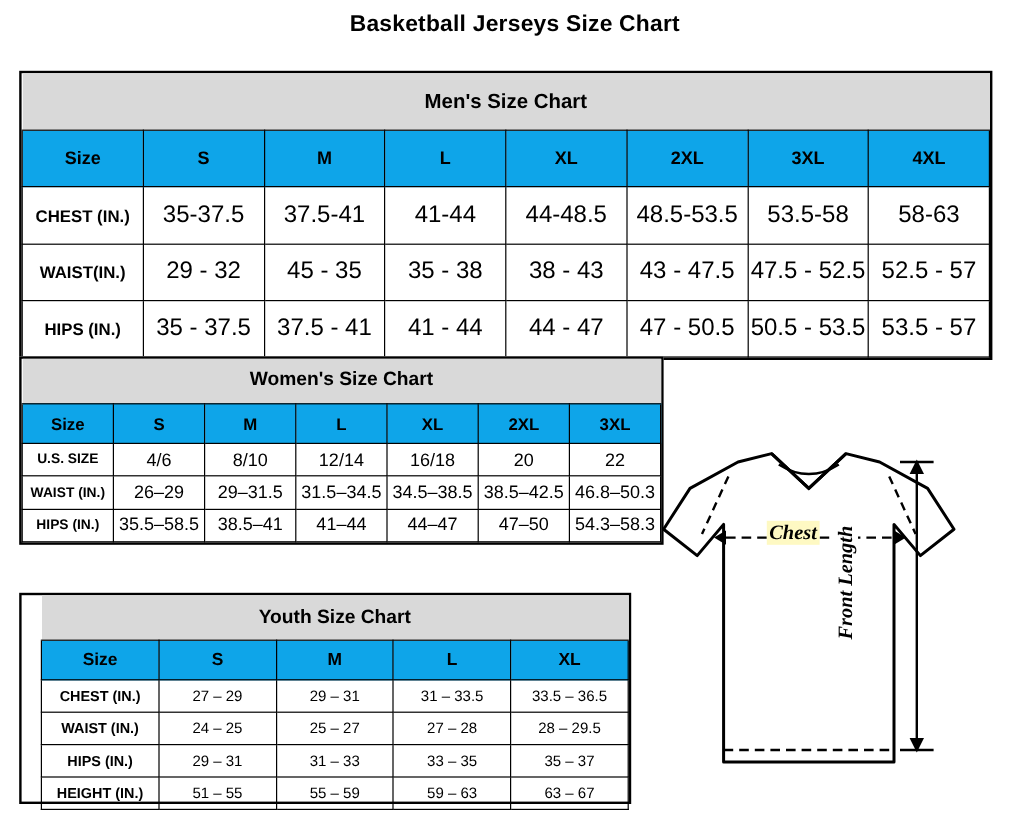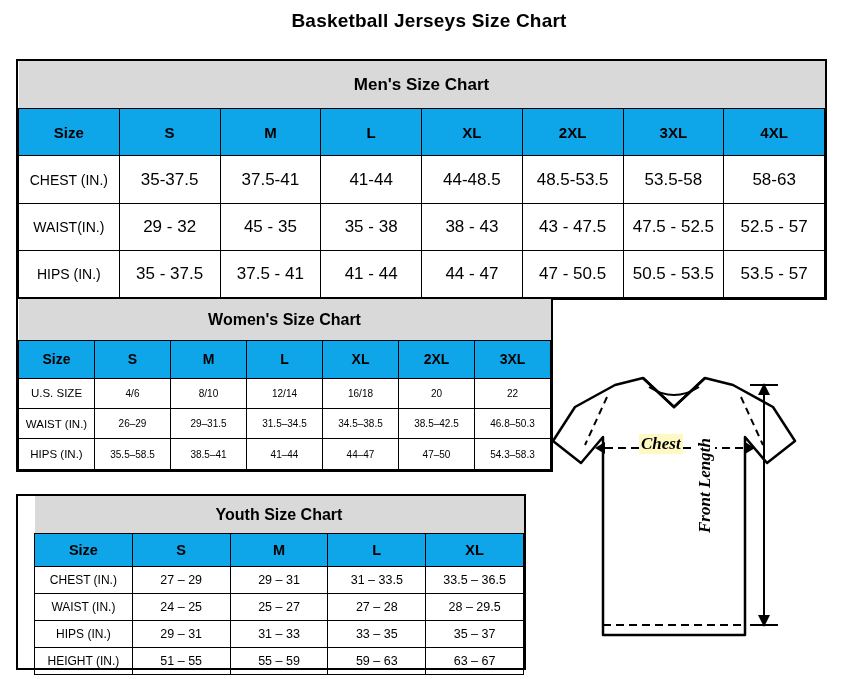--- a/index.html
+++ b/index.html
@@ -46,44 +46,44 @@
     font-weight: bold;
     border-top: none !important;
     border-left: none !important;
     border-right: none !important;
   }
   .head-row td {
     background: #0ea5e9;
     font-weight: bold;
   }
   .rowlabel {
-    font-weight: normal;
+    font-weight: bold;
   }
   
   #men-chart {
     left: 16px;
     top: 59px;
     width: 811px;
     height: 241px;
   }
   #men-chart .caption-cell { font-size: 17px; height: 36px; }
   #men-chart .head-row td { font-size: 15px; height: 35px; }
-  #men-chart td { font-size: 17px; }
+  #men-chart td { font-size: 20px; }
   #men-chart tbody tr.data-row td { height: 35px; }
   #men-chart .rowlabel { font-size: 14px; }
   
   #women-chart {
     left: 16px;
     top: 297px;
     width: 537px;
-    height: 175px;
+    height: 157px;
   }
   #women-chart .caption-cell { font-size: 16px; height: 35px; }
   #women-chart .head-row td { font-size: 14px; height: 31px; }
-  #women-chart td { font-size: 10px; }
+  #women-chart td { font-size: 15px; }
   #women-chart tbody tr.data-row td { height: 25px; }
   #women-chart .rowlabel { font-size: 11.5px; }
   
   #youth-chart {
     left: 16px;
     top: 494px;
     width: 510px;
     height: 176px;
     padding-left: 16px;
   }

